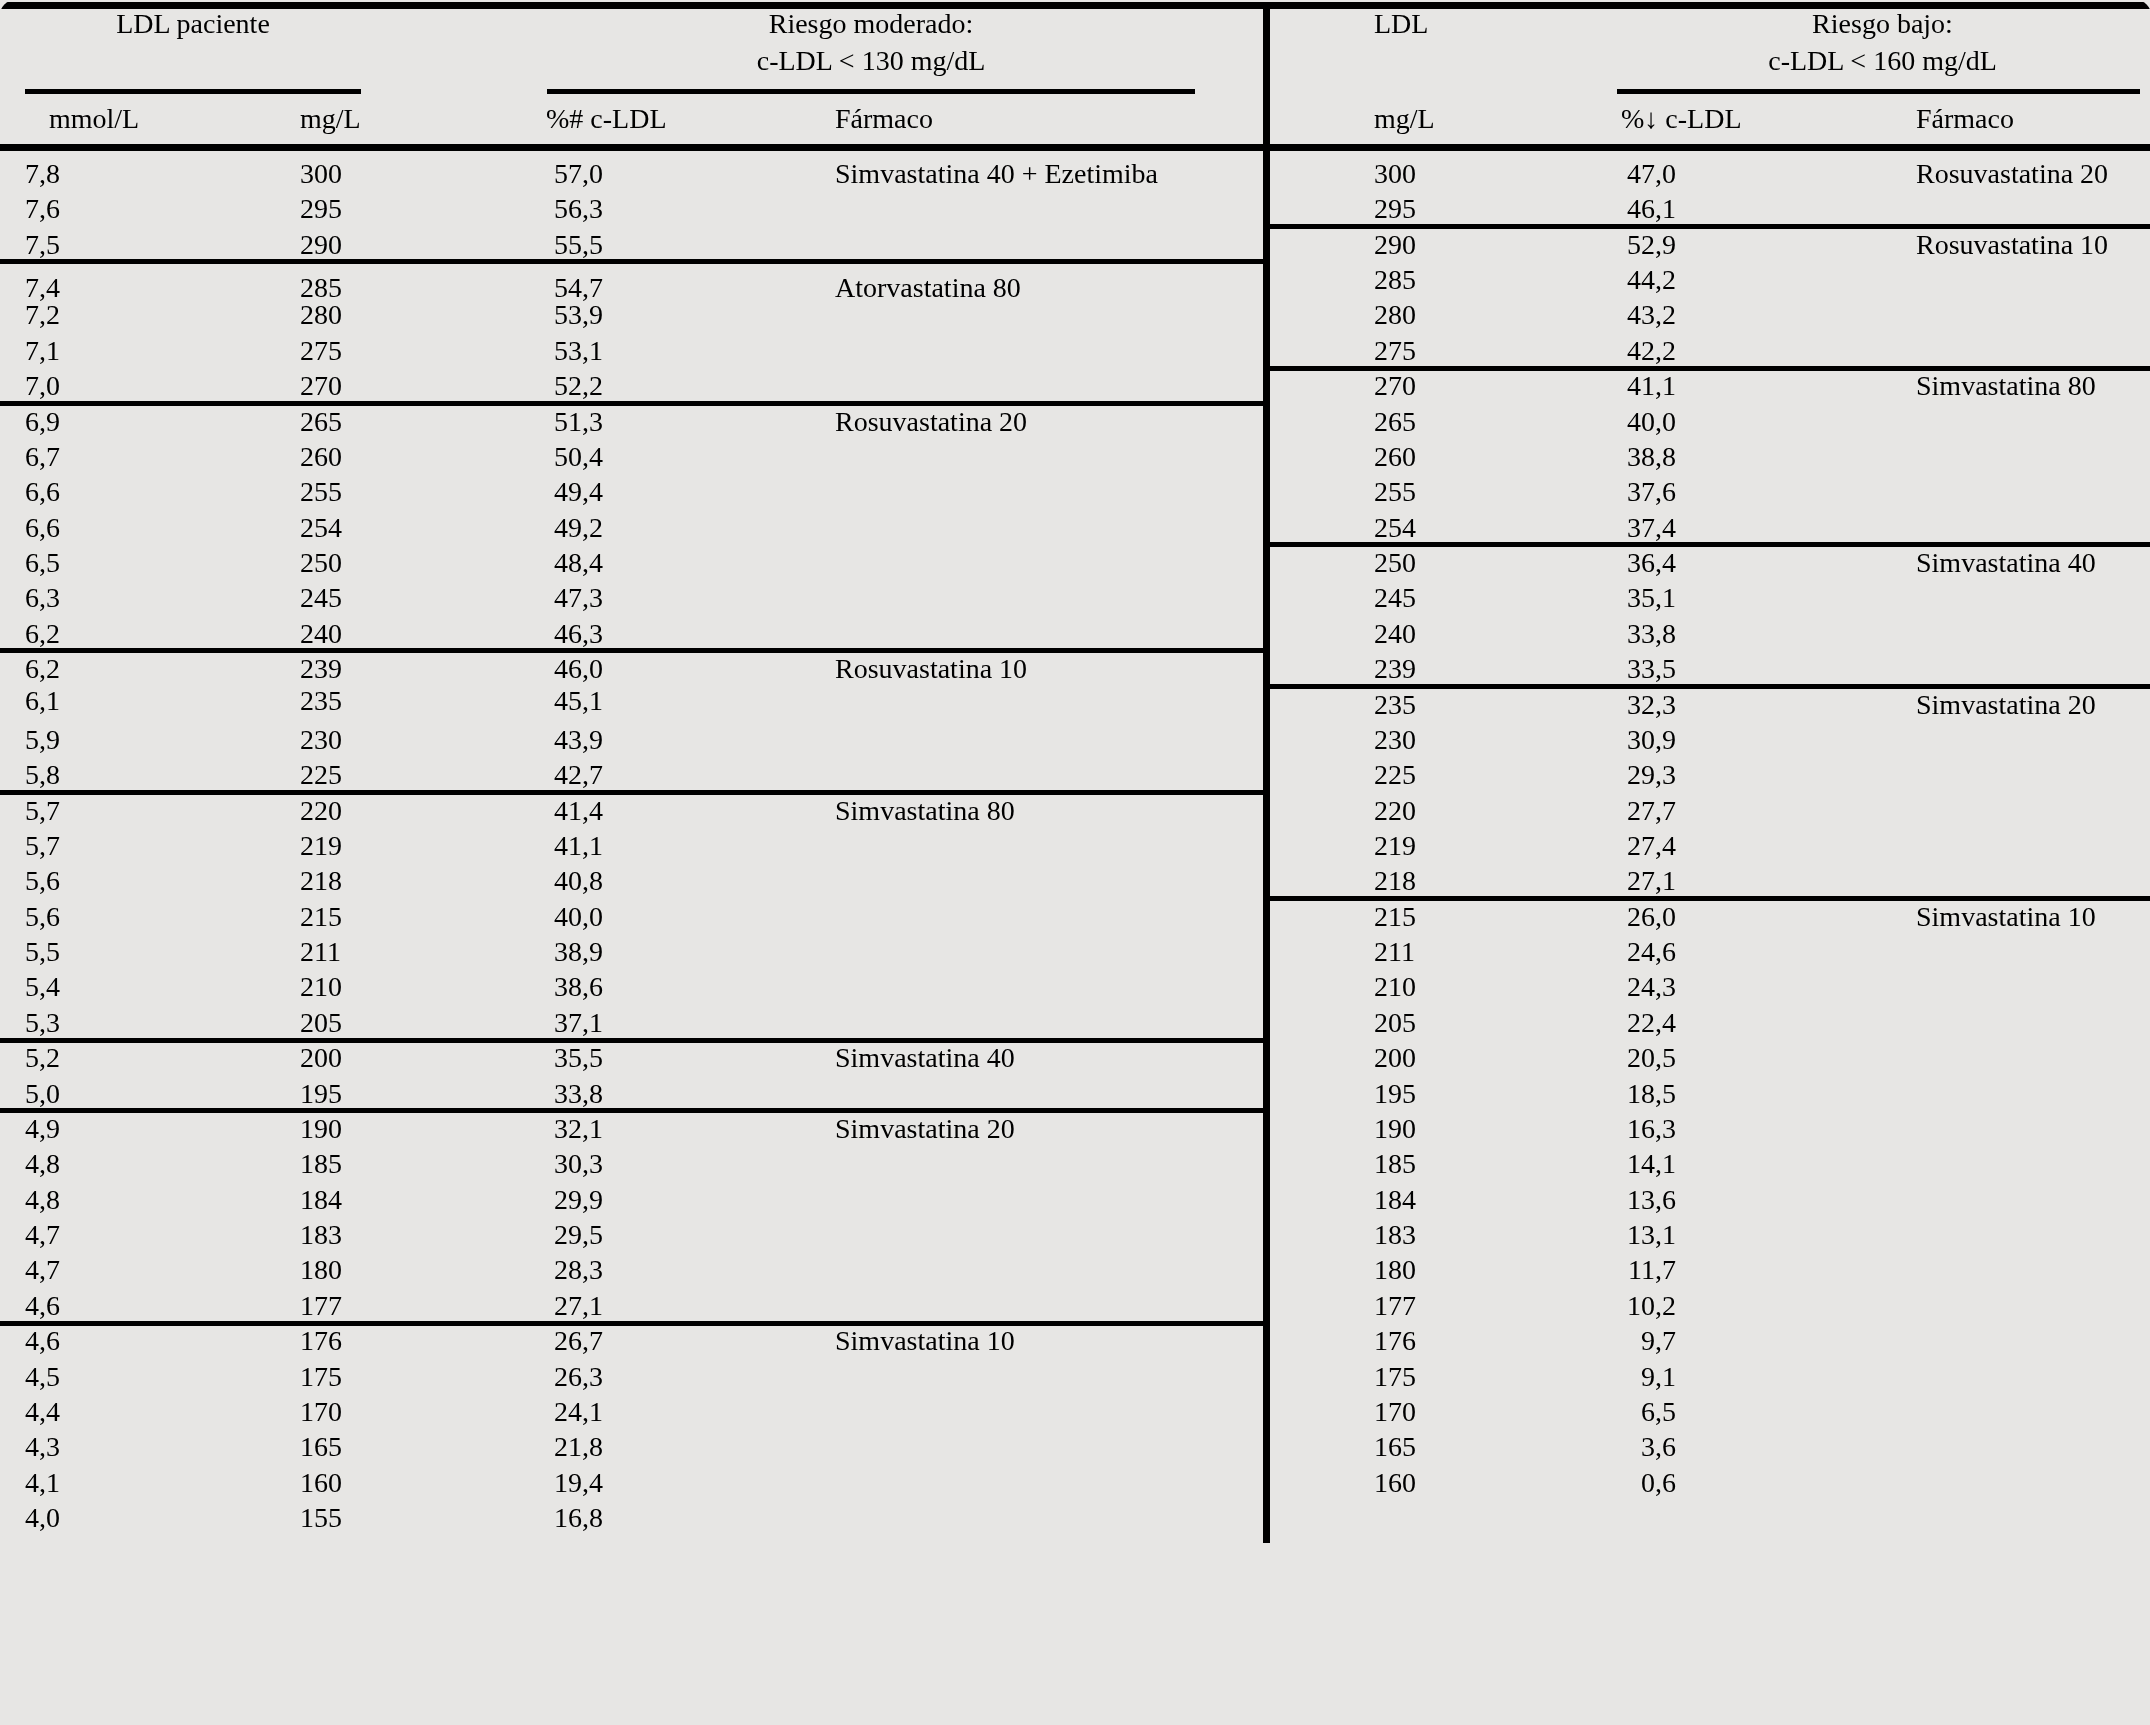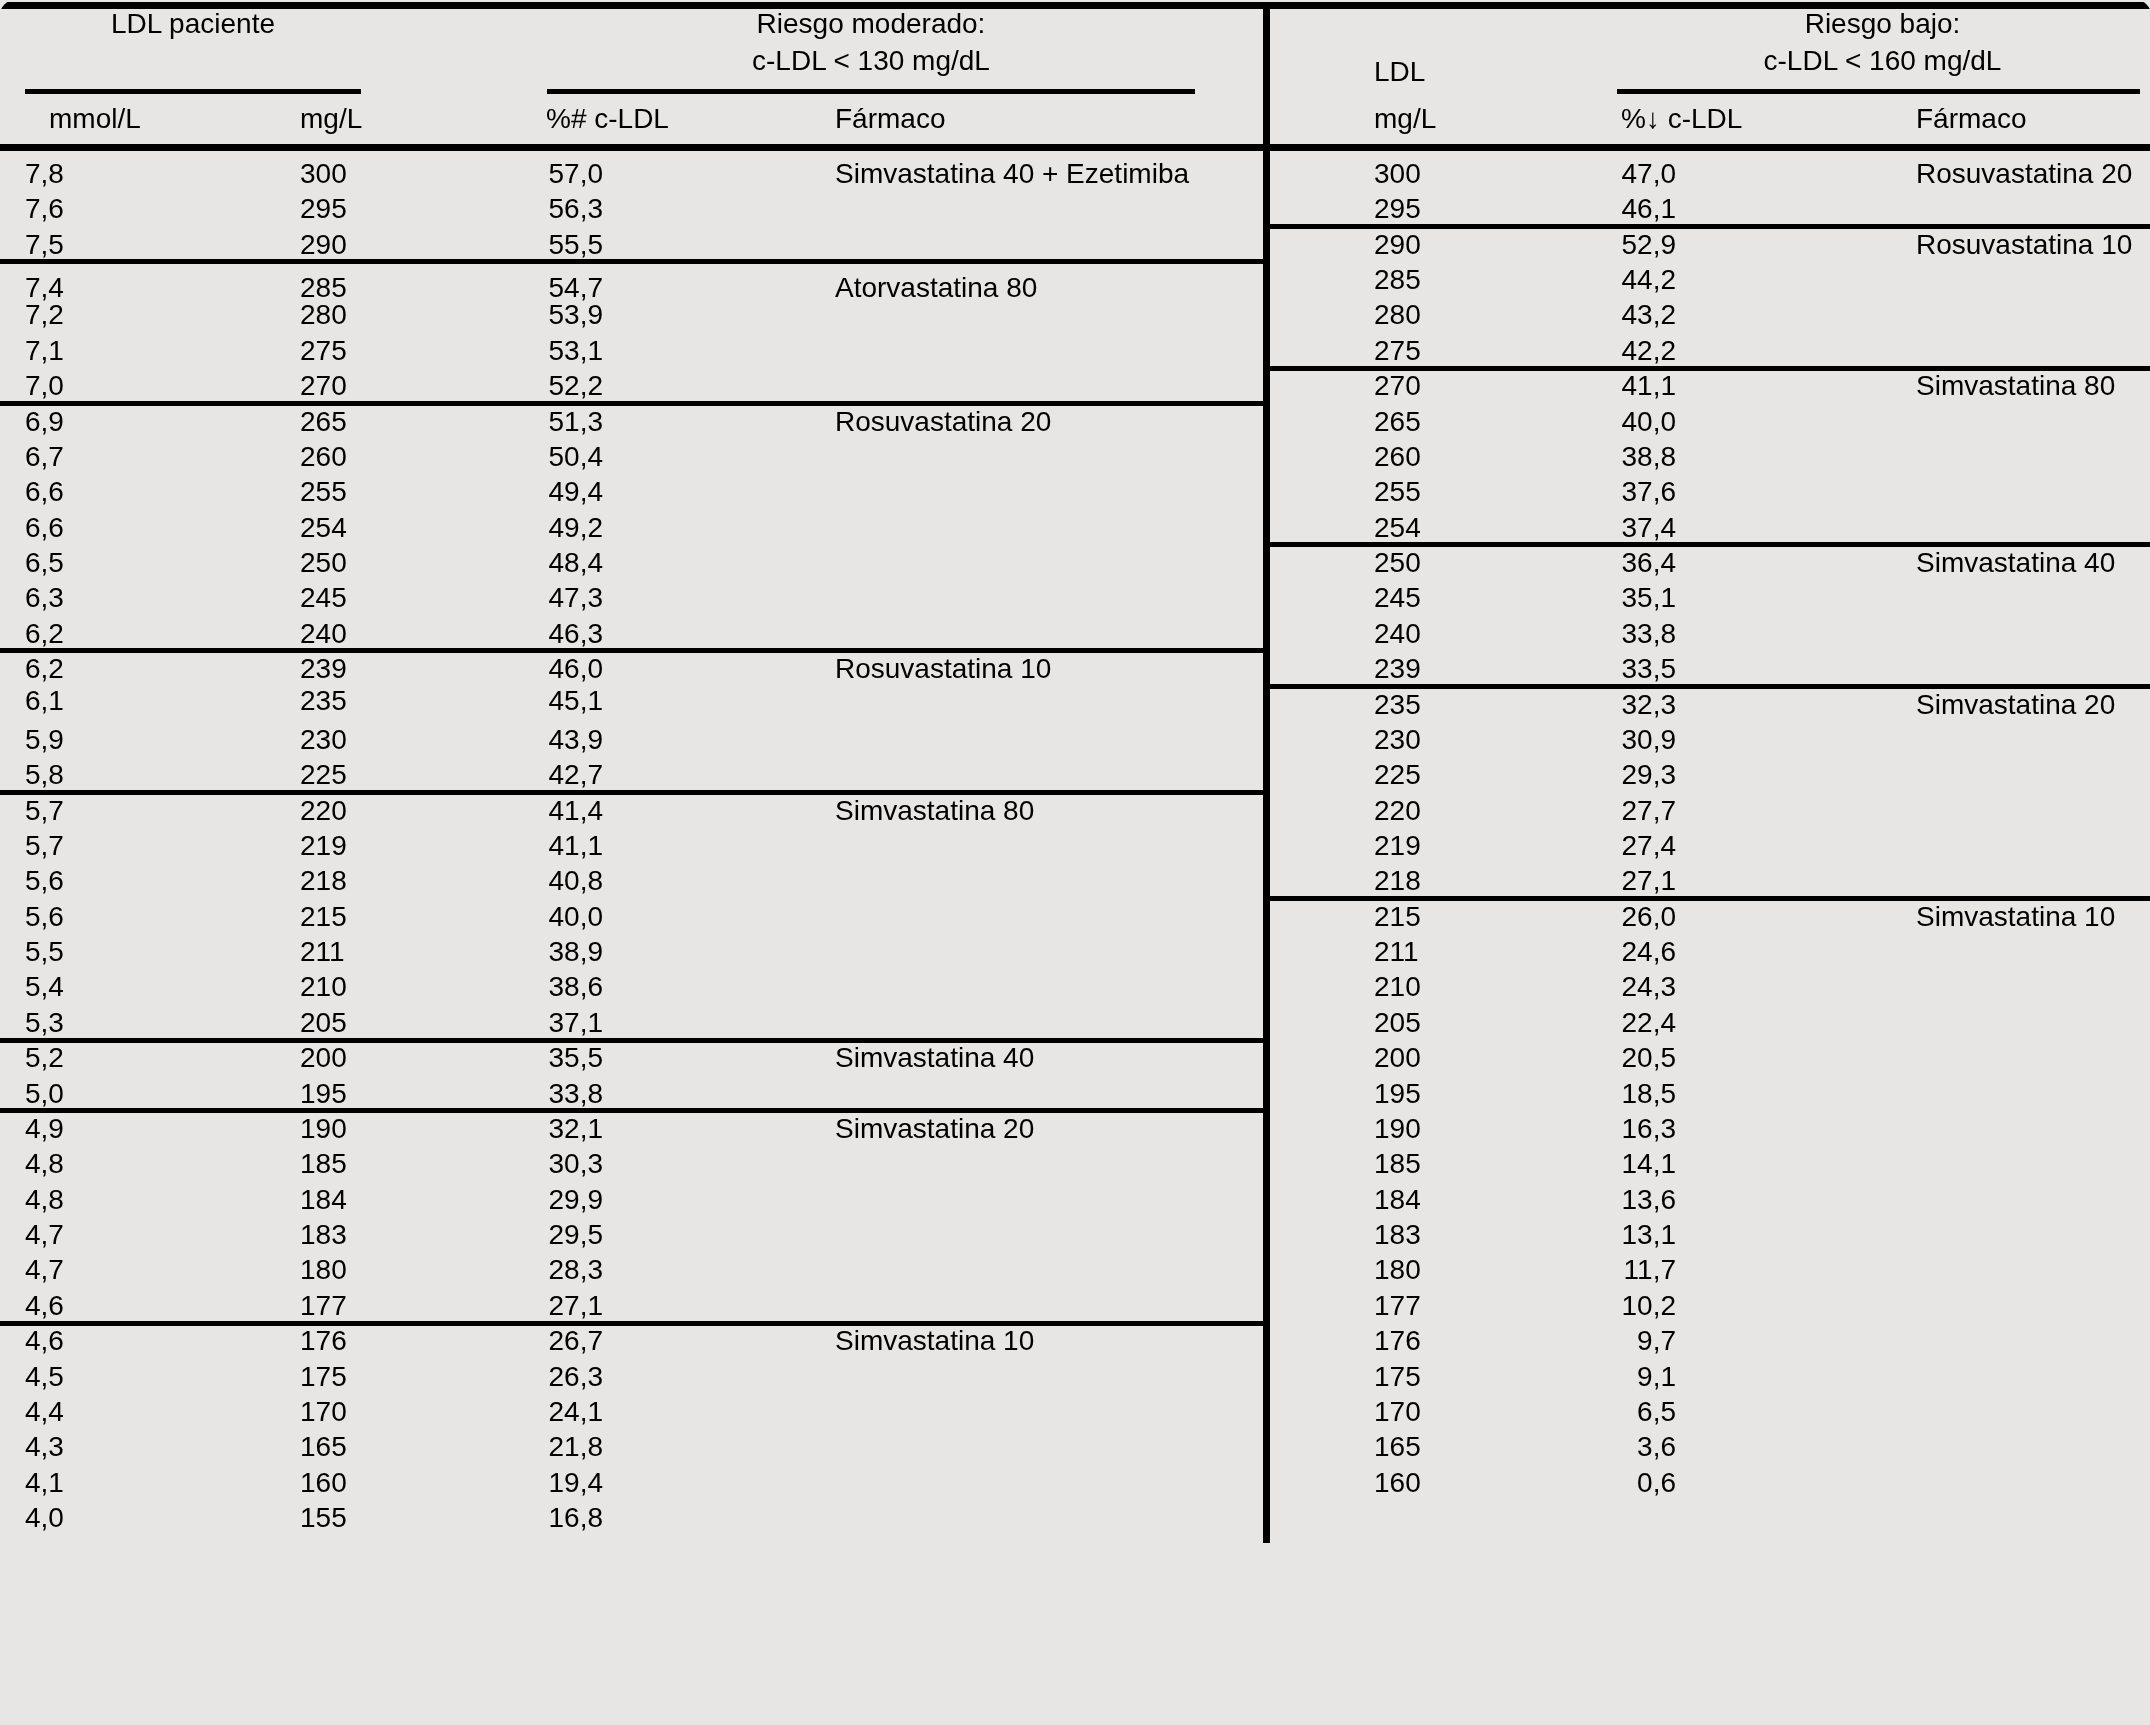--- a/index.html
+++ b/index.html
@@ -1,34 +1,34 @@
 <!DOCTYPE html>
 <html style="font-size:9.5px"><head>
 <meta charset="utf-8">
 <style>
   html,body{margin:0;padding:0;background:#e7e6e4;}
   .page{
     position:relative;width:2151px;height:1543px;overflow:hidden;
     background:#e7e6e4;color:#000;
-    font-family:Liberation Sans, sans-serif;
+    font-family:Liberation Serif, serif;
     font-size:28px;
     border-radius:15px;
   }
   .hline{position:absolute;background:#000;}
   .top-border{left:0;top:1.8px;width:2151px;height:7.1px;}
   .header-rule{left:0;top:144px;width:2151px;height:6.5px;}
   .bottom-border{left:0;top:1712px;width:2151px;height:6.5px;}
   .divider{position:absolute;left:1263px;top:1.8px;width:6.5px;height:1717px;background:#000;}
   .panel{position:absolute;top:0;height:1726px;}
   .panel.left{left:0;width:1266px;}
   .panel.right{left:1266px;width:885px;}
   .group-title{position:absolute;top:4.8px;line-height:37px;text-align:center;white-space:nowrap;}
   .lp-g1{left:25px;width:336px;}
   .lp-g2{left:547px;width:648px;}
-  .rp-g1{left:108px;text-align:left;margin-top:48px;}
+  .rp-g1{left:108px;text-align:left;}
   .rp-g2{left:351px;width:531px;}
   .group-rule{position:absolute;top:89px;height:5.3px;background:#000;}
   .lp-g1-rule{left:25px;width:336px;}
   .lp-g2-rule{left:547px;width:648px;}
   .rp-g2-rule{left:351px;width:523px;}
   .col-header{position:absolute;top:101px;line-height:36px;white-space:nowrap;}
   .lp-h-mmol{left:25px;margin-left:24px;}
   .lp-h-mg{left:300px;}
   .lp-h-pct{left:546px;}
   .lp-h-drug{left:835px;}

